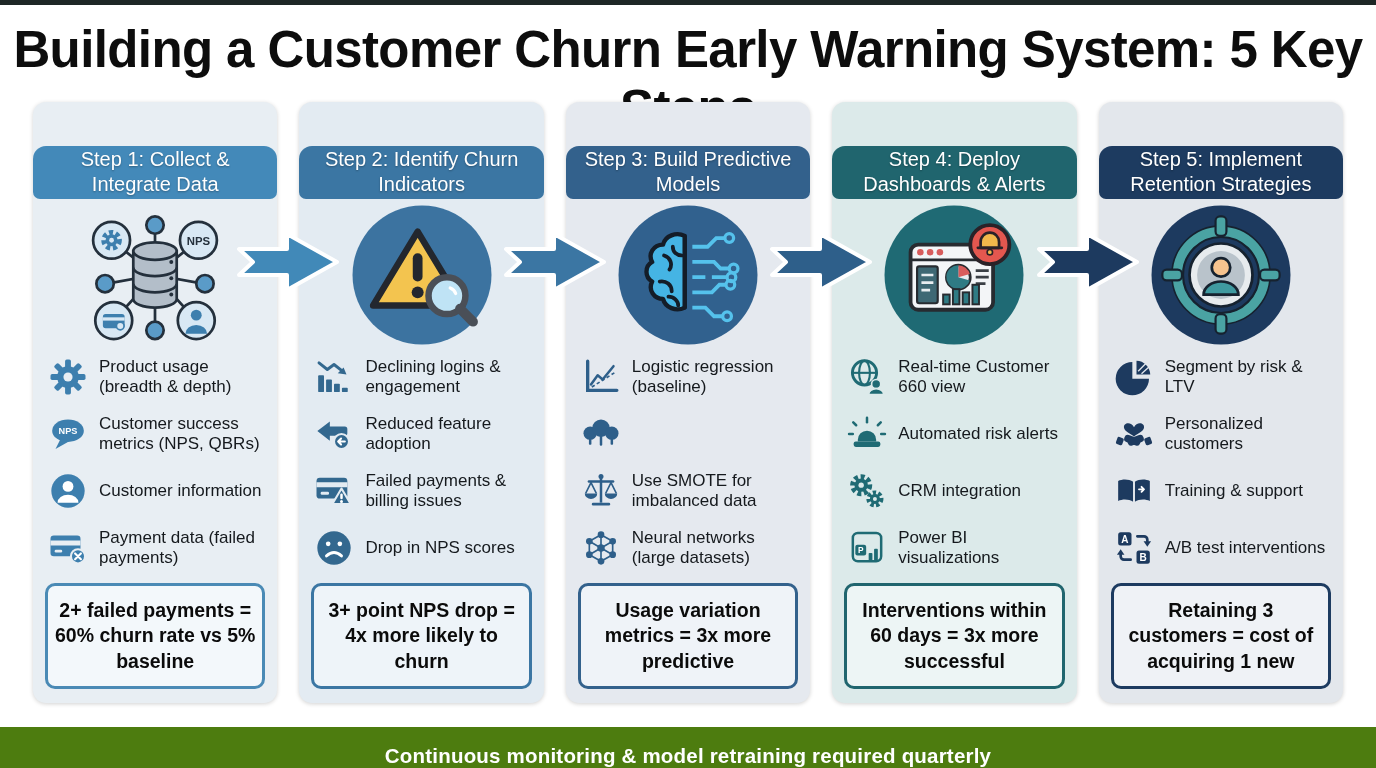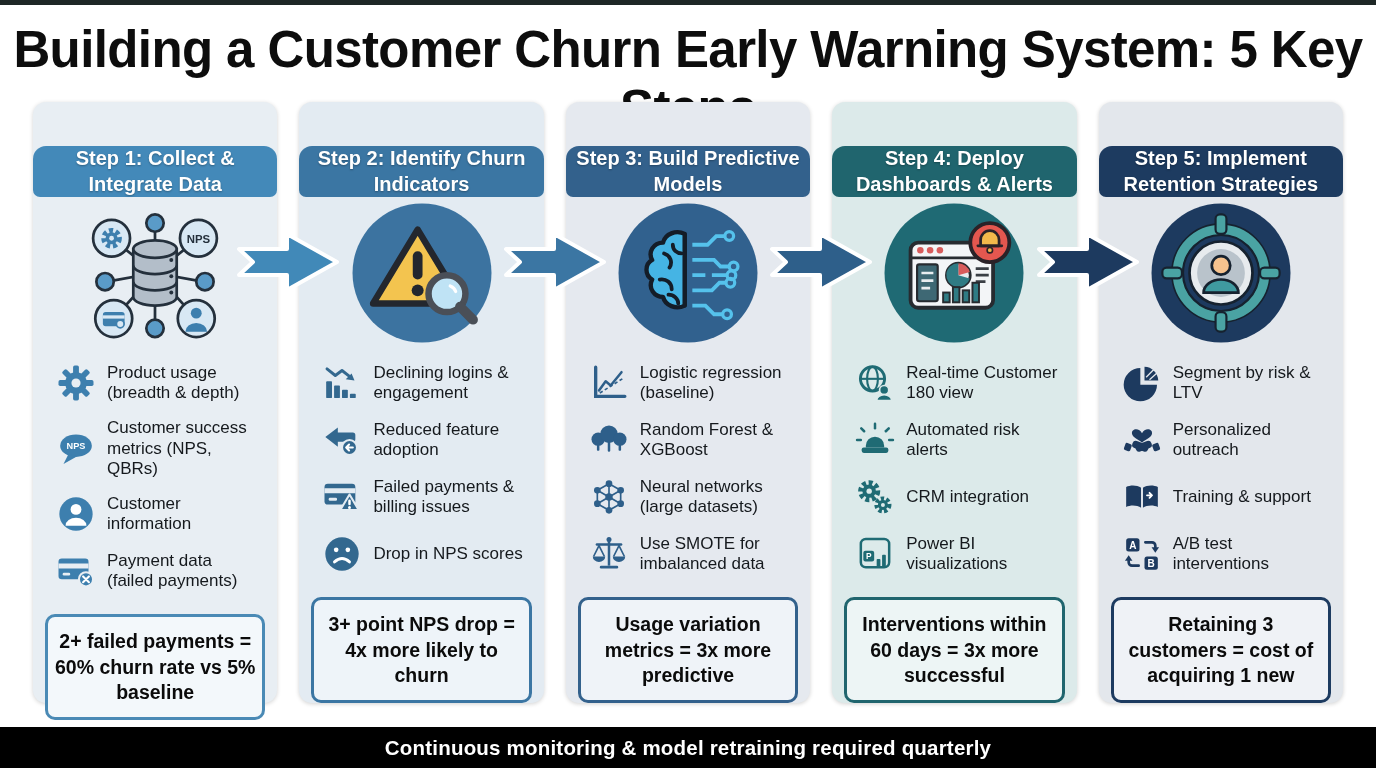--- a/index.html
+++ b/index.html
@@ -13,27 +13,27 @@
     font-size:51px;font-weight:bold;letter-spacing:-0.6px;color:#0d0d0d;
   }
   .cols{position:absolute;top:102px;left:33px;right:33px;height:601px;display:flex;gap:22px}
   .col{
     flex:1;background:var(--bg);border-radius:13px;display:flex;flex-direction:column;
     box-shadow:0 1px 4px rgba(0,0,0,.18);
   }
   .col-head{
     height:76px;background:var(--head);border-radius:13px 13px 7px 7px;
     display:flex;align-items:center;justify-content:center;padding:0 10px;
-    color:#fff;font-weight:bold;font-size:20px;line-height:1.28;text-align:center;
+    color:#fff;font-weight:normal;font-size:20px;line-height:1.28;text-align:center;
     text-shadow:0 1px 2px rgba(0,0,0,.3);
     margin-top:44px;
   }
   .col-icon{height:168px;display:flex;align-items:center;justify-content:center}
   .col-icon svg{width:152px;height:152px;display:block}
-  .items{list-style:none;margin:8px;padding:4px 10px 0 15px}
+  .items{list-style:none;margin:0;padding:4px 10px 0 15px}
   .item{display:flex;align-items:center;gap:11px;margin-bottom:13px;min-height:44px}
   .item-ic{width:40px;min-width:40px;height:40px;color:var(--accent)}
   .item-ic svg{width:40px;height:40px;display:block}
   .item-tx{font-size:17px;line-height:1.2;color:#15191d}
   .stat{
     margin:auto 12px 14px;background:var(--statbg);border:3.5px solid var(--statborder);
     border-radius:10px;padding:12px 5px;text-align:center;font-weight:bold;
     font-size:19.5px;line-height:1.3;color:#0b0b0b;
   }
   .arrow{position:absolute;top:229px;width:110px;height:66px}
@@ -259,56 +259,55 @@
               <g fill="currentColor">
                 <circle cx="11" cy="23" r="8"></circle>
                 <rect x="9.5" y="28" width="3" height="9" rx="1"></rect>
                 <circle cx="24" cy="17" r="10.5"></circle>
                 <rect x="22.5" y="25" width="3" height="13" rx="1"></rect>
                 <circle cx="37" cy="23" r="8"></circle>
                 <rect x="35.5" y="28" width="3" height="9" rx="1"></rect>
               </g>
             </svg>
           </span>
-          <span class="item-tx">Random Forest &amp; XGBoost</span>
+        </li>
+        <li class="item">
+          <span class="item-ic">
+            <svg viewBox="0 0 48 48">
+              <g fill="currentColor">
+                <circle cx="24" cy="6.5" r="3"></circle>
+                <rect x="22.5" y="8" width="3" height="30"></rect>
+                <rect x="8" y="11" width="32" height="3" rx="1.5"></rect>
+                <rect x="13" y="38" width="22" height="3.5" rx="1.5"></rect>
+              </g>
+              <g stroke="currentColor" stroke-width="2" fill="none">
+                <path d="M5.5 27 L12 14 L18.5 27"></path>
+                <path d="M29.5 27 L36 14 L42.5 27"></path>
+              </g>
+              <path d="M4.5 27 a7.5 6.5 0 0 0 15 0 Z M28.5 27 a7.5 6.5 0 0 0 15 0 Z" fill="currentColor"></path>
+            </svg>
+          </span>
+          <span class="item-tx">Use SMOTE for imbalanced data</span>
         </li>
         <li class="item">
           <span class="item-ic">
             <svg viewBox="0 0 48 48">
               <path d="M24 24 L24 8 M24 24 L38 16 M24 24 L38 32 M24 24 L24 40 M24 24 L10 32 M24 24 L10 16 M24 8 L38 16 L38 32 L24 40 L10 32 L10 16 Z" fill="none" stroke="currentColor" stroke-width="2"></path>
               <g fill="currentColor">
                 <circle cx="24" cy="24" r="4.5"></circle>
                 <circle cx="24" cy="8" r="4"></circle>
                 <circle cx="38" cy="16" r="4"></circle>
                 <circle cx="38" cy="32" r="4"></circle>
                 <circle cx="24" cy="40" r="4"></circle>
                 <circle cx="10" cy="32" r="4"></circle>
                 <circle cx="10" cy="16" r="4"></circle>
               </g>
             </svg>
           </span>
           <span class="item-tx">Neural networks (large datasets)</span>
-        </li>
-        <li class="item">
-          <span class="item-ic">
-            <svg viewBox="0 0 48 48">
-              <g fill="currentColor">
-                <circle cx="24" cy="6.5" r="3"></circle>
-                <rect x="22.5" y="8" width="3" height="30"></rect>
-                <rect x="8" y="11" width="32" height="3" rx="1.5"></rect>
-                <rect x="13" y="38" width="22" height="3.5" rx="1.5"></rect>
-              </g>
-              <g stroke="currentColor" stroke-width="2" fill="none">
-                <path d="M5.5 27 L12 14 L18.5 27"></path>
-                <path d="M29.5 27 L36 14 L42.5 27"></path>
-              </g>
-              <path d="M4.5 27 a7.5 6.5 0 0 0 15 0 Z M28.5 27 a7.5 6.5 0 0 0 15 0 Z" fill="currentColor"></path>
-            </svg>
-          </span>
-          <span class="item-tx">Use SMOTE for imbalanced data</span>
         </li>
       </ul>
     <div class="stat">
       <span class="stat-text">Usage variation metrics = 3x more predictive</span>
     </div>
   </section>
 
   <section class="col" style="--bg: #dceaea; --head: #20656e; --accent: #1f6b74; --statborder: #20656e; --statbg: #edf5f5;">
     <header class="col-head">
       <span class="head-text">Step 4: Deploy Dashboards &amp; Alerts</span>
@@ -345,21 +344,21 @@
             <svg viewBox="0 0 48 48">
               <g fill="none" stroke="currentColor">
                 <circle cx="21" cy="19" r="14.5" stroke-width="3.5"></circle>
                 <ellipse cx="21" cy="19" rx="6.5" ry="14.5" stroke-width="2.5"></ellipse>
                 <path d="M6.5 19 H35.5" stroke-width="2.5"></path>
               </g>
               <circle cx="35" cy="32.5" r="5.5" fill="currentColor" stroke="var(--bg)" stroke-width="2"></circle>
               <path d="M26 45 a9 7 0 0 1 18 0 Z" fill="currentColor" stroke="var(--bg)" stroke-width="2"></path>
             </svg>
           </span>
-          <span class="item-tx">Real-time Customer 180 view</span>
+          <span class="item-tx">Real-time Customer 660 view</span>
         </li>
         <li class="item">
           <span class="item-ic">
             <svg viewBox="0 0 48 48">
               <path d="M13 31 a11 11 0 0 1 22 0 V33 H13 Z" fill="currentColor"></path>
               <rect x="8" y="33" width="32" height="6.5" rx="2.5" fill="currentColor"></rect>
               <g stroke="currentColor" stroke-width="3" stroke-linecap="round">
                 <path d="M24 10 V4.5"></path>
                 <path d="M11 13.5 L7.5 10"></path>
                 <path d="M37 13.5 L40.5 10"></path>
@@ -439,21 +438,21 @@
             <svg viewBox="0 0 48 48">
               <path d="M24 16 C21 9 11 10 12 16.5 C12.7 21 19 23 24 27 C29 23 35.3 21 36 16.5 C37 10 27 9 24 16 Z" fill="currentColor"></path>
               <g fill="currentColor">
                 <rect x="12" y="27" width="20" height="9" rx="4" transform="rotate(20 22 31.5)"></rect>
                 <rect x="16" y="27" width="20" height="9" rx="4" transform="rotate(-20 26 31.5)"></rect>
                 <rect x="3" y="28" width="8" height="9" rx="2" transform="rotate(20 7 32.5)"></rect>
                 <rect x="37" y="28" width="8" height="9" rx="2" transform="rotate(-20 41 32.5)"></rect>
               </g>
             </svg>
           </span>
-          <span class="item-tx">Personalized outreach</span>
+          <span class="item-tx">Personalized customers</span>
         </li>
         <li class="item">
           <span class="item-ic">
             <svg viewBox="0 0 48 48">
               <path d="M23 13 C18 9.5 10 9.5 5 12 V36 C10 33.5 18 33.5 23 37 Z" fill="currentColor"></path>
               <path d="M25 13 C30 9.5 38 9.5 43 12 V36 C38 33.5 30 33.5 25 37 Z" fill="currentColor"></path>
               <path d="M24 12 V38" stroke="var(--bg)" stroke-width="2"></path>
               <path d="M30 22 h6 m0 0 l-3 -3 m3 3 l-3 3" stroke="#fff" stroke-width="2.2" fill="none" stroke-linecap="round" stroke-linejoin="round"></path>
             </svg>
           </span>
@@ -473,21 +472,21 @@
             </svg>
           </span>
           <span class="item-tx">A/B test interventions</span>
         </li>
       </ul>
     <div class="stat">
       <span class="stat-text">Retaining 3 customers = cost of acquiring 1 new</span>
     </div>
   </section>
 </div>
-<div class="footer" id="footer" style="background: #000000;">
+<div class="footer" id="footer" style="background: #4d7c0f; align-items: flex-end;">
   <span>Continuous monitoring &amp; model retraining required quarterly</span>
 </div>
 
 <div class="arrow" style="left: 233.4px;">
     <svg viewBox="0 0 110 66">
       <path d="M6 20 H54 V5 L104 33 L54 61 V46 H6 L20 33 Z" fill="#4189b8" stroke="#ffffff" stroke-width="4" stroke-linejoin="round"></path>
     </svg>
   </div>
 <div class="arrow" style="left: 499.8px;">
     <svg viewBox="0 0 110 66">

